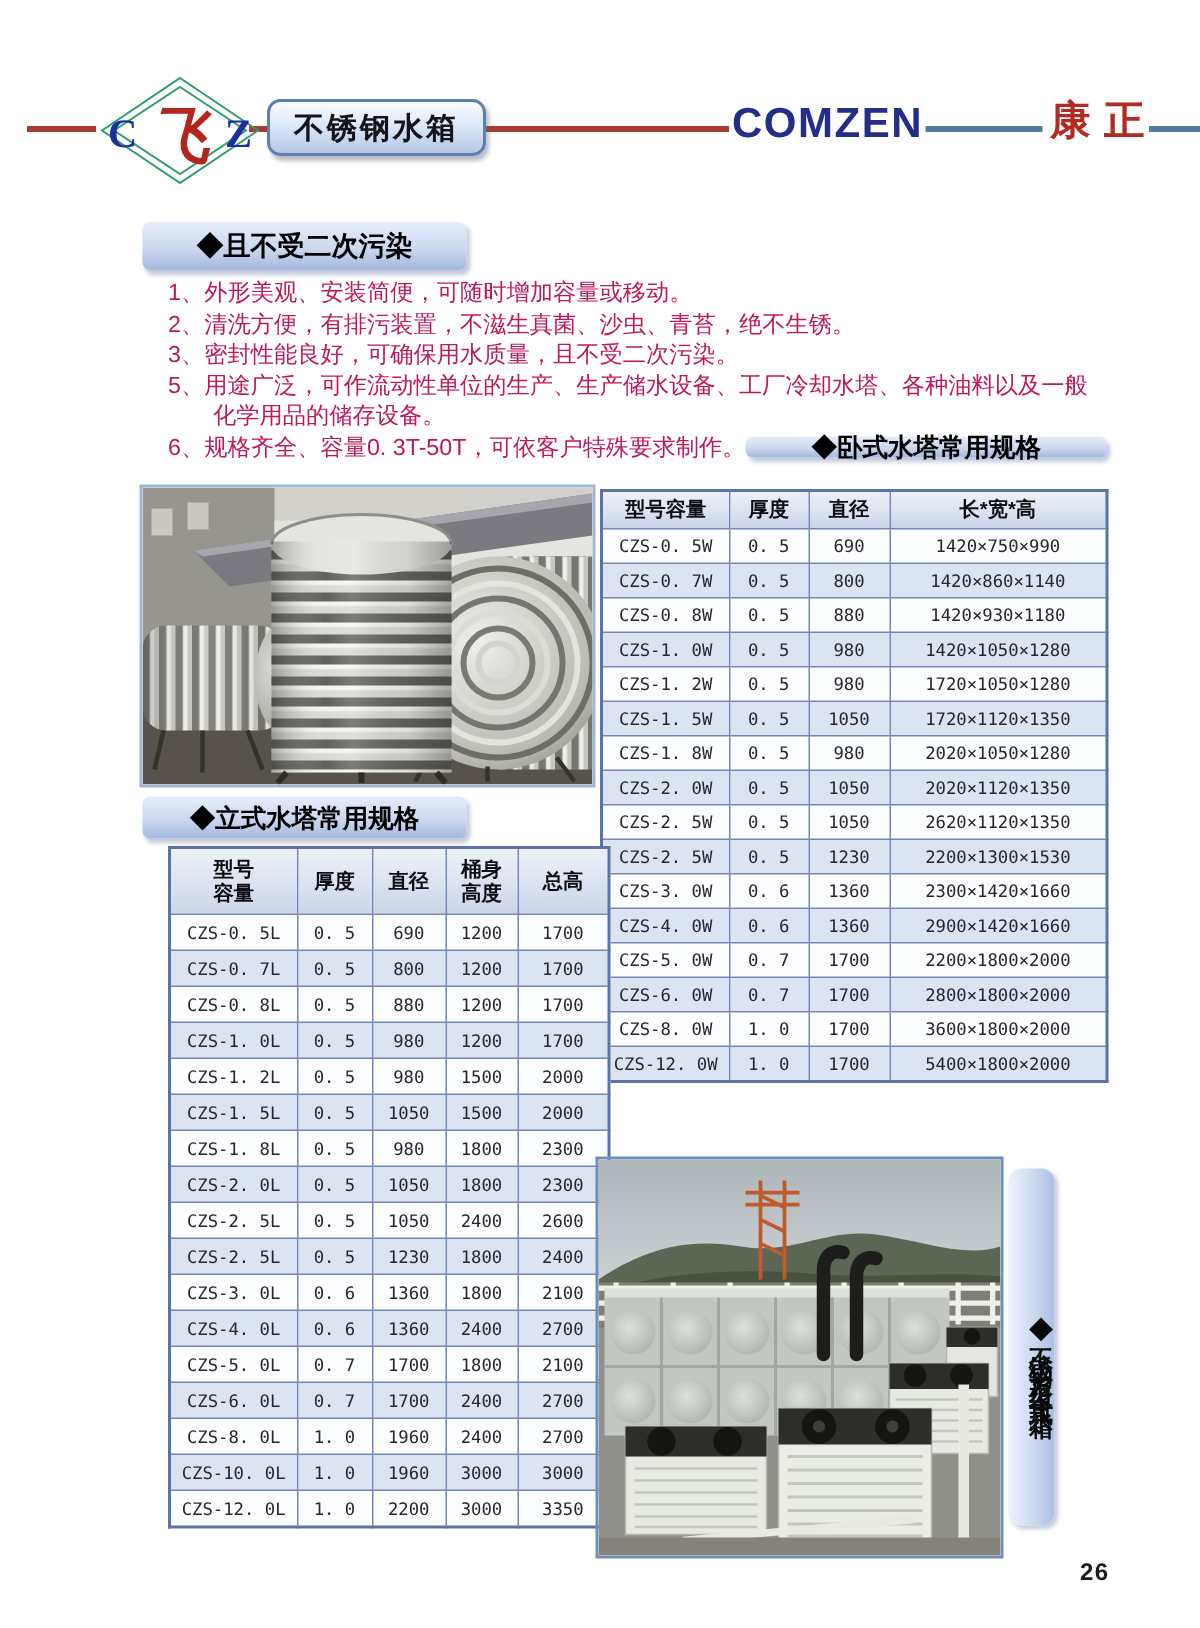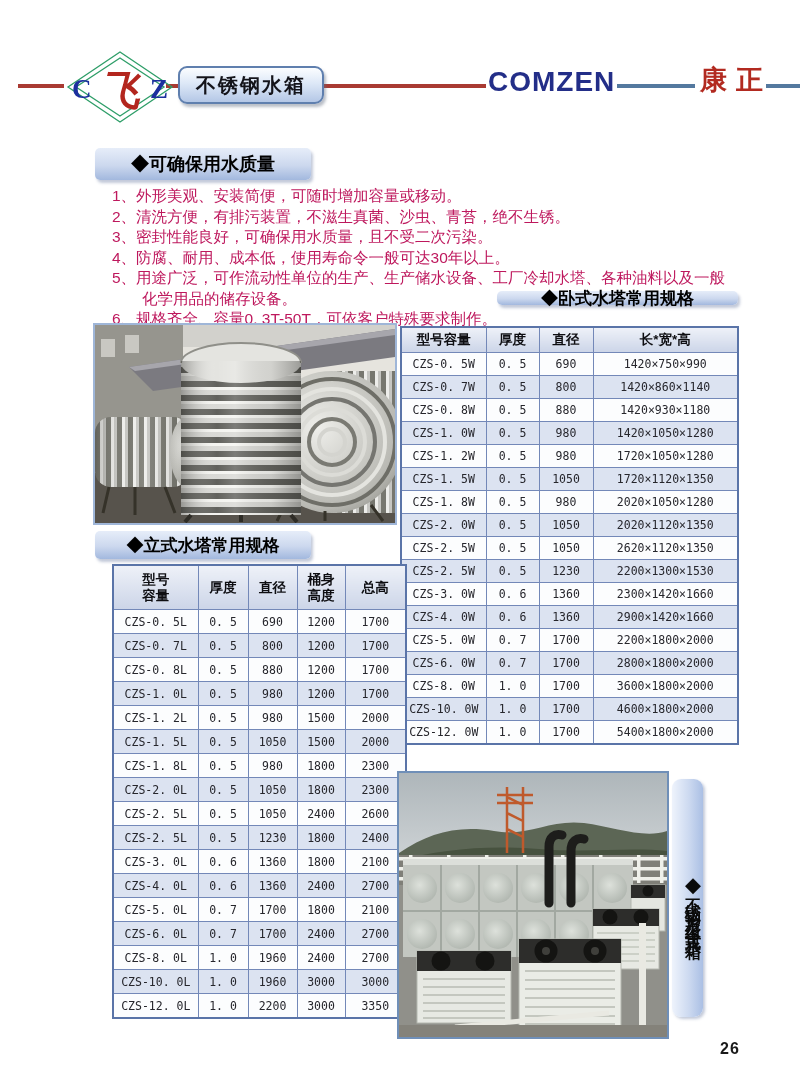--- a/index.html
+++ b/index.html
@@ -99,26 +99,25 @@
       <text x="42" y="54" fill="#b3261e" font-size="40" font-weight="bold" font-style="italic" font-family="Liberation Serif, serif">飞</text>
     </svg>
   </div>
 
   <div class="badge">
     <span>不锈钢水箱</span>
   </div>
   <div class="brand-en">COMZEN</div>
   <div class="brand-cn">康正</div>
 
-  <div class="banner b1">◆可确保用水质量</div>
+  <div class="banner b1">◆且不受二次污染</div>
   <div class="adv-list">
       <div class="adv-item">1、外形美观、安装简便，可随时增加容量或移动。</div>
       <div class="adv-item">2、清洗方便，有排污装置，不滋生真菌、沙虫、青苔，绝不生锈。</div>
       <div class="adv-item">3、密封性能良好，可确保用水质量，且不受二次污染。</div>
-      <div class="adv-item">4、防腐、耐用、成本低，使用寿命令一般可达30年以上。</div>
       <div class="adv-item">5、用途广泛，可作流动性单位的生产、生产储水设备、工厂冷却水塔、各种油料以及一般化学用品的储存设备。</div>
       <div class="adv-item">6、规格齐全、容量0. 3T-50T，可依客户特殊要求制作。</div>
     </div>
 
   <div class="banner b2">◆卧式水塔常用规格</div>
   <table class="spec" id="h-table">
     <colgroup>
         <col style="width:85px">
         <col style="width:53px">
         <col style="width:54px">
@@ -215,26 +214,20 @@
           <td>CZS-6. 0W</td>
           <td>0. 7</td>
           <td>1700</td>
           <td>2800×1800×2000</td>
         </tr>
         <tr>
           <td>CZS-8. 0W</td>
           <td>1. 0</td>
           <td>1700</td>
           <td>3600×1800×2000</td>
-        </tr>
-        <tr>
-          <td>CZS-10. 0W</td>
-          <td>1. 0</td>
-          <td>1700</td>
-          <td>4600×1800×2000</td>
         </tr>
         <tr>
           <td>CZS-12. 0W</td>
           <td>1. 0</td>
           <td>1700</td>
           <td>5400×1800×2000</td>
         </tr>
       </tbody>
   </table>
 

